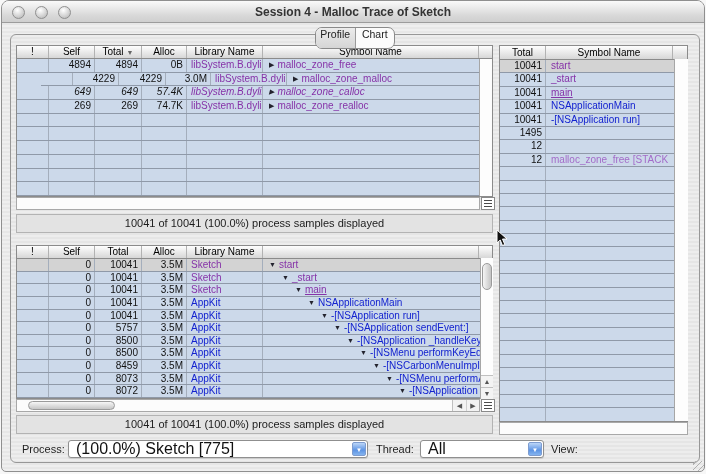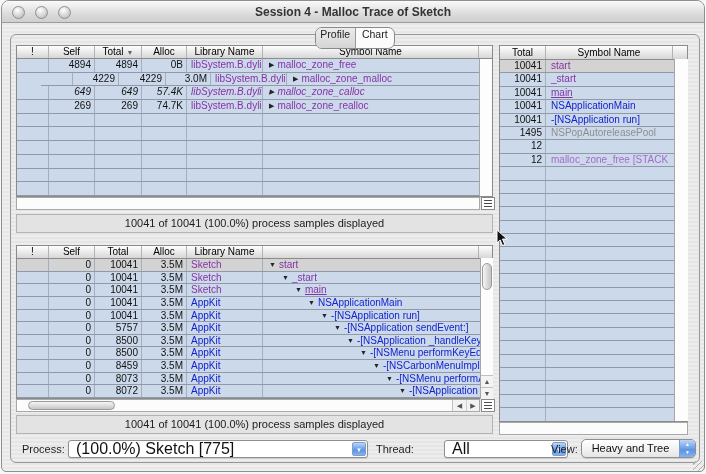--- a/index.html
+++ b/index.html
@@ -330,21 +330,20 @@
       <div class="trow" style="height: 13.4px; line-height: 12.4px;">
         <div class="tcell num" style="width: 46px;">10041</div>
         <div class="tcell sym" style="padding-left: 5px;"><span class="c-blue">NSApplicationMain</span></div>
       </div>
       <div class="trow" style="height: 13.4px; line-height: 12.4px;">
         <div class="tcell num" style="width: 46px;">10041</div>
         <div class="tcell sym" style="padding-left: 5px;"><span class="c-blue">-[NSApplication run]</span></div>
       </div>
       <div class="trow" style="height: 13.4px; line-height: 12.4px;">
         <div class="tcell num" style="width: 46px;">1495</div>
-        <div class="tcell sym" style="padding-left: 5px;"><span class="c-gray">NSPopAutoreleasePool</span></div>
       </div>
       <div class="trow" style="height: 13.4px; line-height: 12.4px;">
         <div class="tcell num" style="width: 46px;">12</div>
       </div>
       <div class="trow" style="height: 13.4px; line-height: 12.4px;">
         <div class="tcell num" style="width: 46px;">12</div>
         <div class="tcell sym" style="padding-left: 5px;"><span class="c-violet">malloc_zone_free [STACK</span></div>
       </div>
       <div class="trow" style="height: 13.4px; line-height: 12.4px;">
         <div class="tcell num" style="width: 46px;"></div>
@@ -425,28 +424,24 @@
     </div>
   <div class="vscroll" style="left:672px; top:58px; height:362px; width:14px;"></div>
   <div class="hstrip" style="left:497px; top:421px; width:189px;"></div>
 
   <div class="flabel" style="left:20px; top:442px;">Process:</div>
   <div class="combo" style="left:66px; top:439px; width:300px;">
     <div class="val">(100.0%) Sketch [775]</div>
     <div class="btn">▼</div>
   </div>
   <div class="flabel" style="left:374px; top:442px;">Thread:</div>
-  <div class="combo" style="left:418px; top:439px; width:124px;margin-left:24px;">
+  <div class="combo" style="left:418px; top:439px; width:124px;">
     <div class="val">All</div>
     <div class="btn">▼</div>
   </div>
   <div class="flabel" style="left:549px; top:442px;">View:</div>
-  <div class="popup" style="left:579px; top:438px; width:115px;">
-    <div class="val">Heavy and Tree</div>
-    <div class="stepper"><span>▲</span><br><span>▼</span></div>
-  </div>
 
   <div class="grip"></div>
 
   <svg class="cursor" width="12" height="18" viewBox="0 0 12 18">
     <path d="M1,1 L1,14 L4.2,11 L6.5,16.5 L8.8,15.5 L6.5,10 L11,10 Z" fill="#111" stroke="#fff" stroke-width="1"></path>
   </svg>
 </div>
 
 </body></html>

